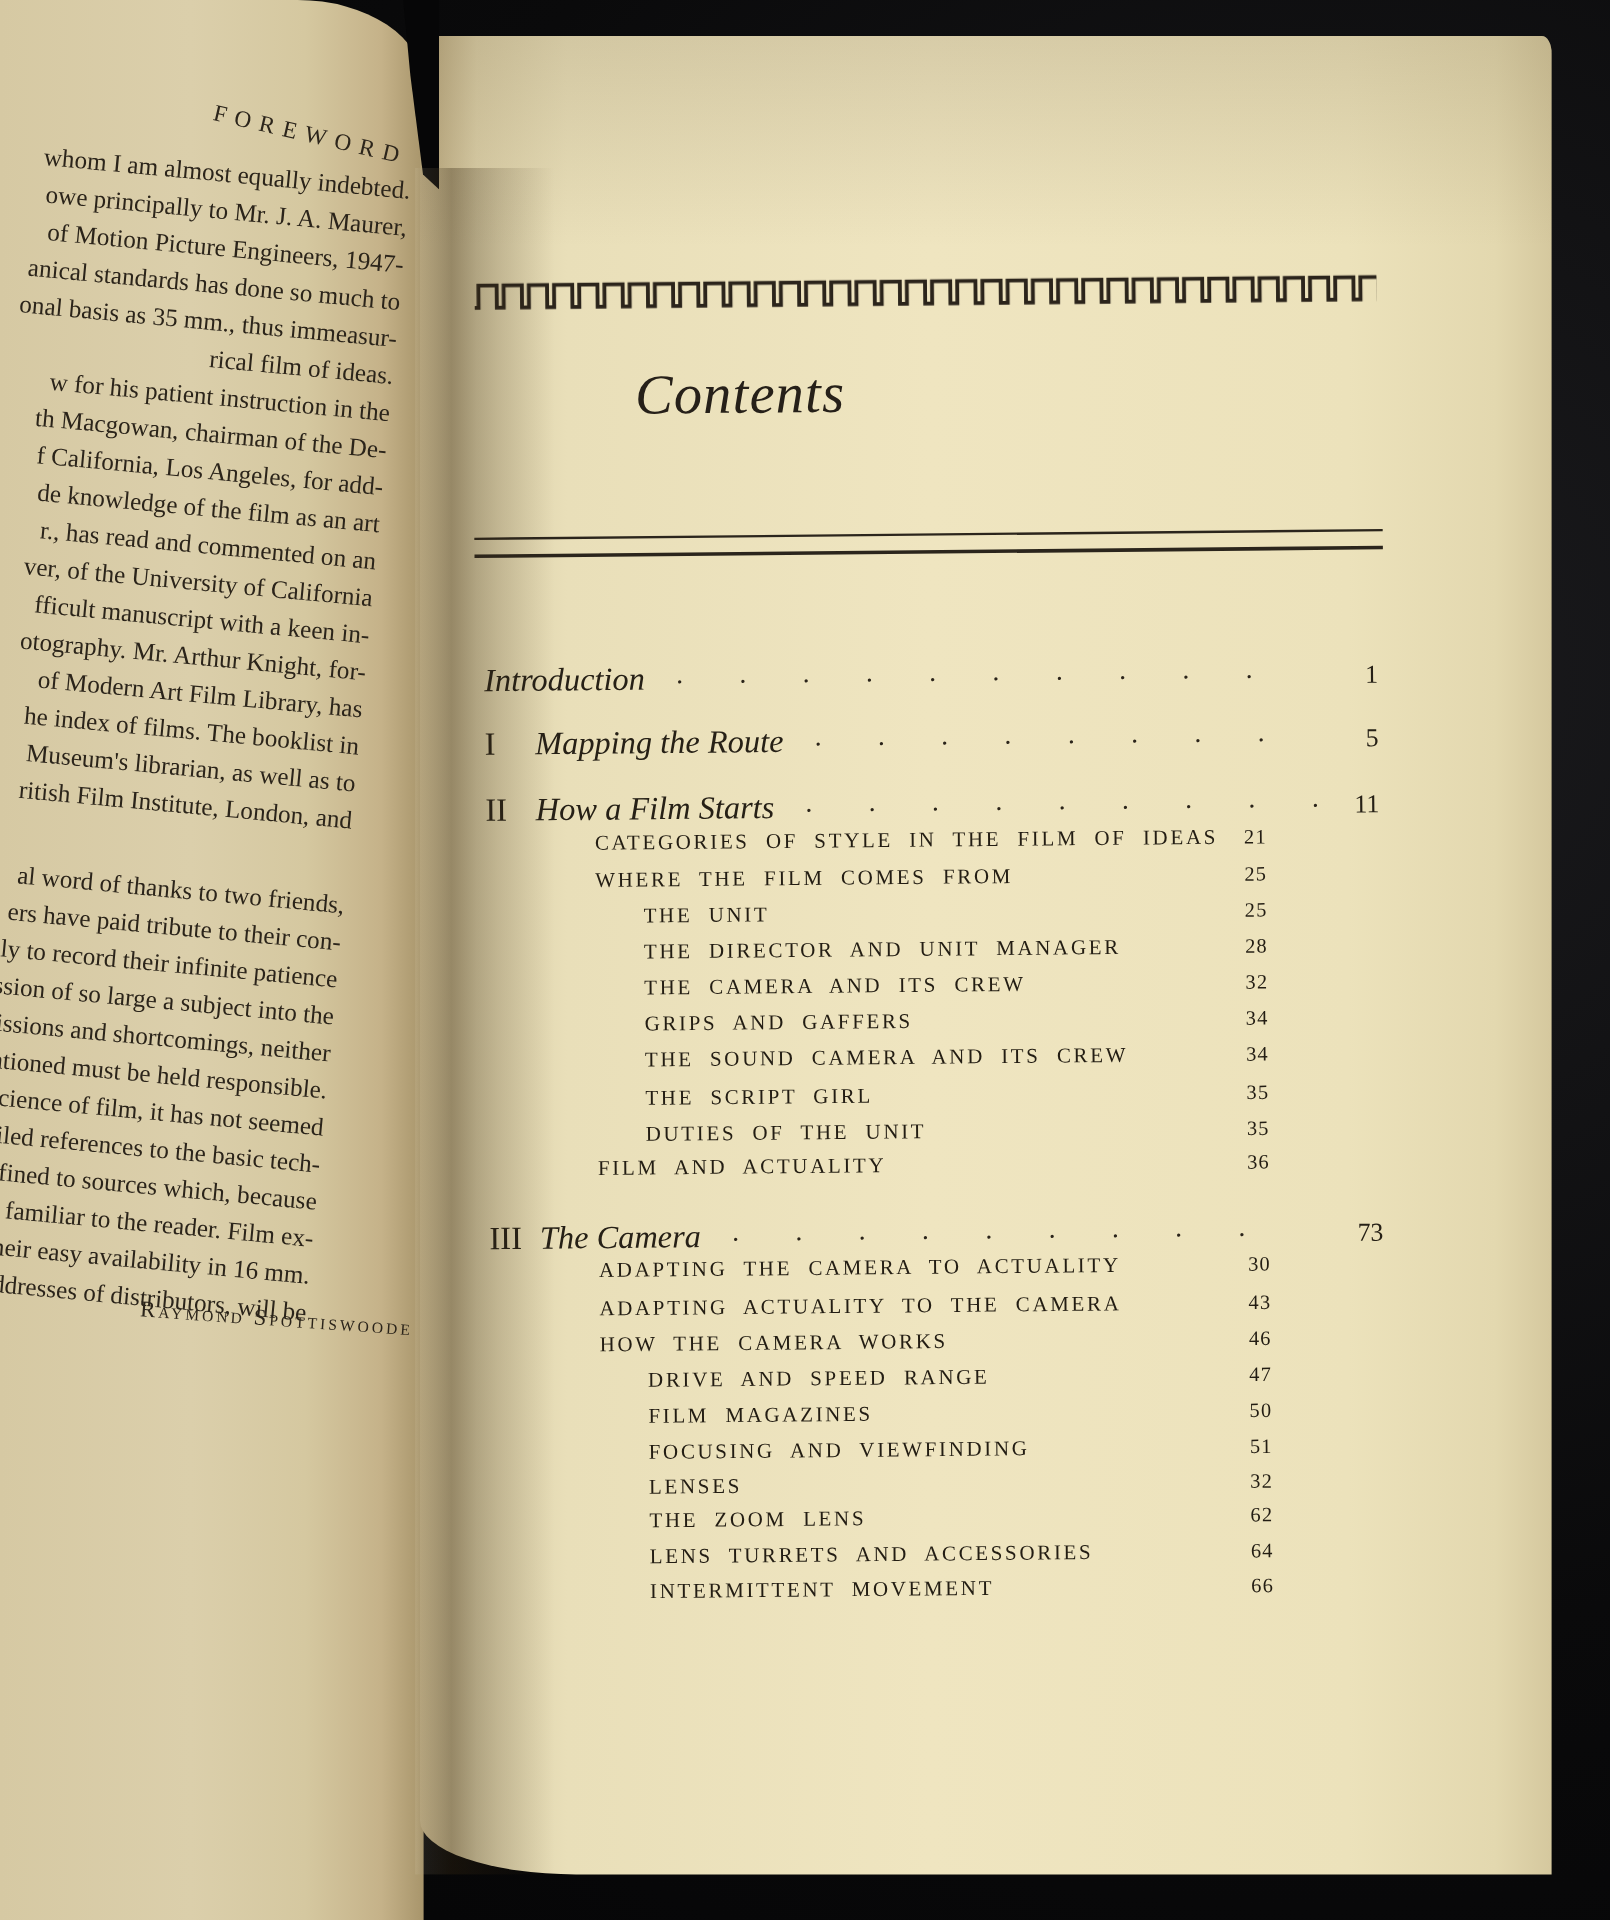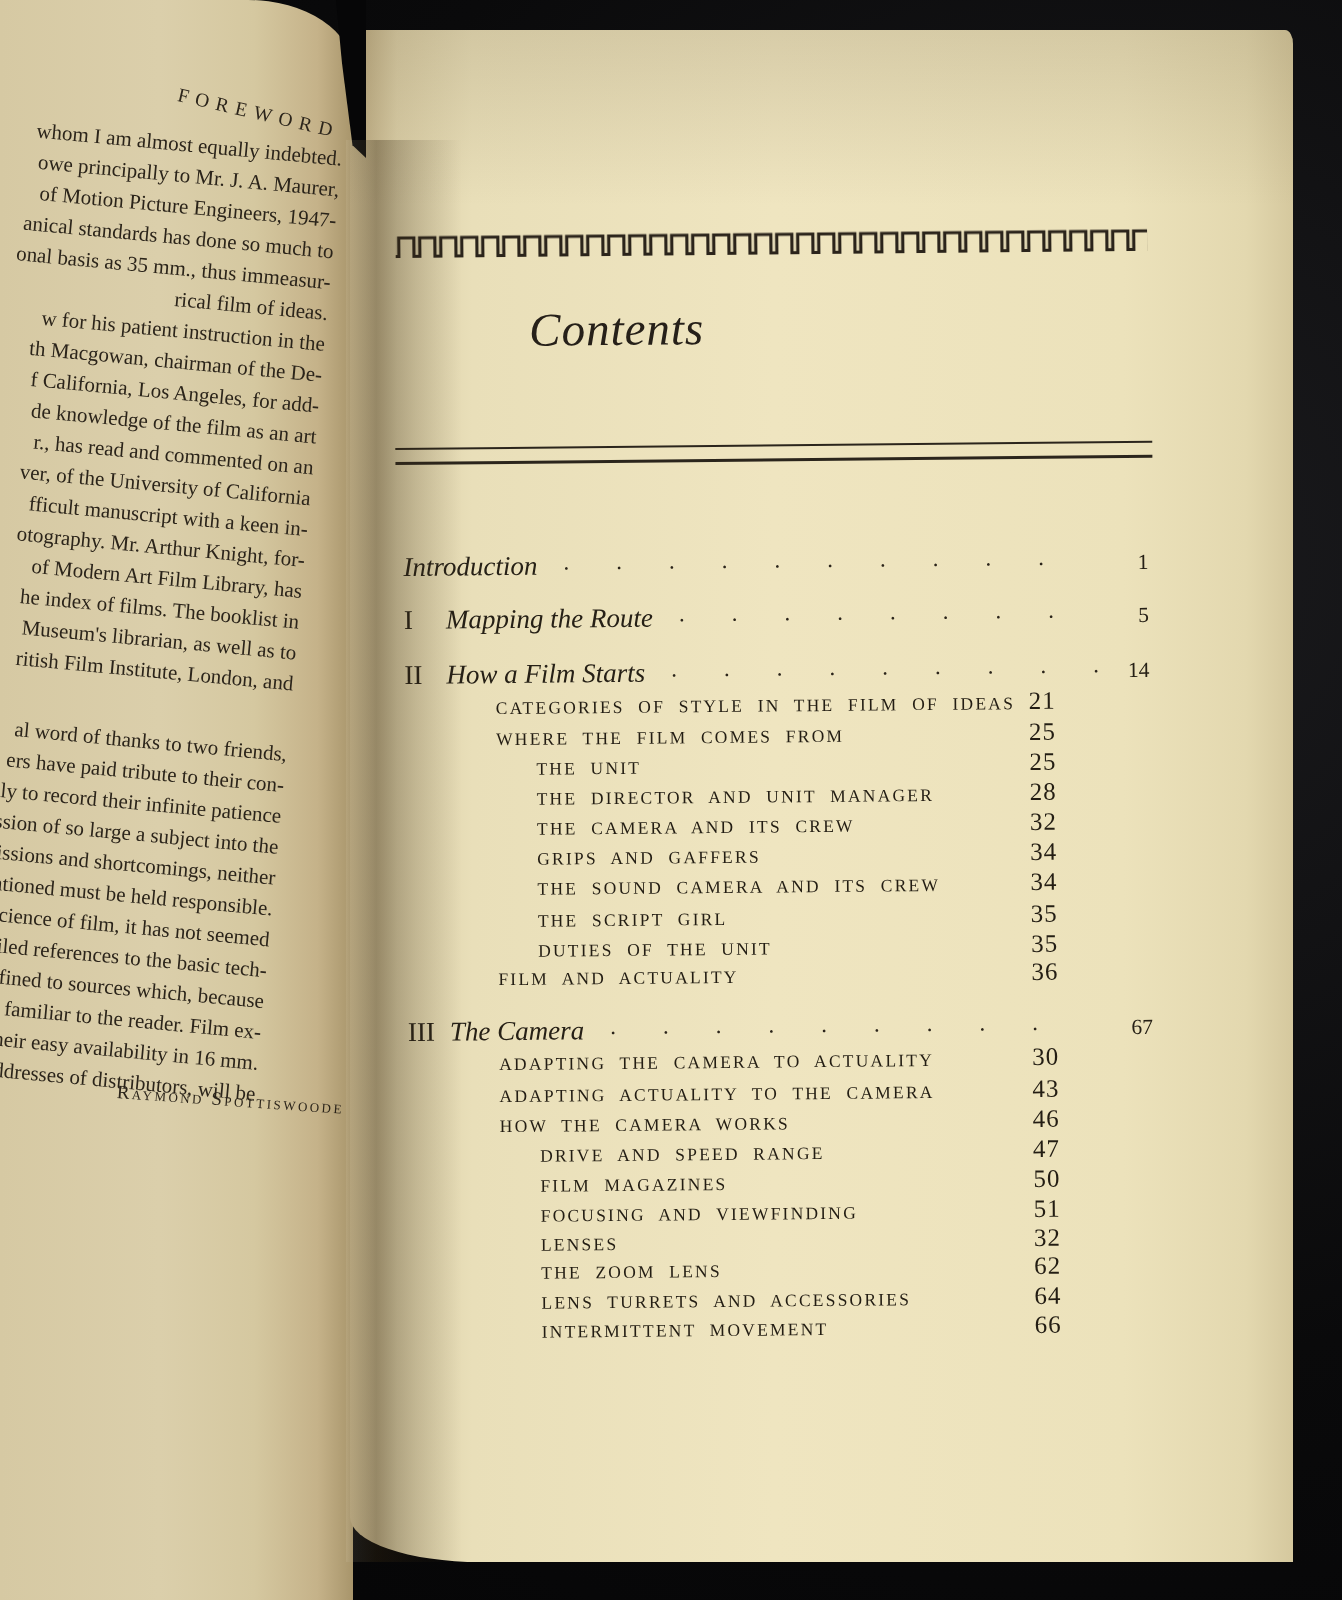--- a/index.html
+++ b/index.html
@@ -71,21 +71,21 @@
   .toc-row{position:absolute;display:flex;align-items:baseline;white-space:nowrap;}
   .toc-main{font-size:27px;line-height:32px;}
   .toc-main .numeral{display:inline-block;width:42px;font-style:normal;}
   .toc-main .title{font-style:italic;}
   .toc-main .leader{
     flex:1;overflow:hidden;margin:0 14px 0 26px;
     letter-spacing:47px;font-size:23px;transform:translateY(-5px);color:#2b241a;
   }
   .toc-main .pagenum{font-size:21.5px;}
   .toc-sub{font-size:17.5px;letter-spacing:2.2px;word-spacing:7px;color:#231d13;}
-  .toc-sub .pagenum{margin-left:auto;font-size:25px;letter-spacing:1px;}
+  .toc-sub .pagenum{margin-left:auto;font-size:17px;letter-spacing:1px;}
 </style>
 </head>
 <body>
 
 <div class="page" id="left-page">
   <div id="foreword-header">FOREWORD</div>
   <div id="foreword-text">
       <div class="fw-para">
         <div class="fw-line">whom I am almost equally indebted.</div>
         <div class="fw-line">owe principally to Mr. J. A. Maurer,</div>
@@ -148,21 +148,21 @@
         <div class="toc-row toc-main" style="top: 570px; left: 55px; width: 745px;">
           <span class="numeral">I</span>
           <span class="title">Mapping the Route</span>
           <span class="leader">........</span>
           <span class="pagenum">5</span>
         </div>
         <div class="toc-row toc-main" style="top: 625px; left: 55px; width: 745px;">
           <span class="numeral">II</span>
           <span class="title">How a Film Starts</span>
           <span class="leader">..........</span>
-          <span class="pagenum">14</span>
+          <span class="pagenum">11</span>
         </div>
         <div class="toc-row toc-sub" style="top: 659px; left: 146px; width: 560px;">
           <span>CATEGORIES OF STYLE IN THE FILM OF IDEAS</span>
           <span class="pagenum">21</span>
         </div>
         <div class="toc-row toc-sub" style="top: 690px; left: 146px; width: 560px;">
           <span>WHERE THE FILM COMES FROM</span>
           <span class="pagenum">25</span>
         </div>
         <div class="toc-row toc-sub" style="top: 720px; left: 186px; width: 520px;">
@@ -194,21 +194,21 @@
           <span class="pagenum">35</span>
         </div>
         <div class="toc-row toc-sub" style="top: 930px; left: 146px; width: 560px;">
           <span>FILM AND ACTUALITY</span>
           <span class="pagenum">36</span>
         </div>
         <div class="toc-row toc-main" style="top: 982px; left: 55px; width: 745px;">
           <span class="numeral">III</span>
           <span class="title">The Camera</span>
           <span class="leader">.........</span>
-          <span class="pagenum">67</span>
+          <span class="pagenum">73</span>
         </div>
         <div class="toc-row toc-sub" style="top: 1015px; left: 146px; width: 560px;">
           <span>ADAPTING THE CAMERA TO ACTUALITY</span>
           <span class="pagenum">30</span>
         </div>
         <div class="toc-row toc-sub" style="top: 1047px; left: 146px; width: 560px;">
           <span>ADAPTING ACTUALITY TO THE CAMERA</span>
           <span class="pagenum">43</span>
         </div>
         <div class="toc-row toc-sub" style="top: 1077px; left: 146px; width: 560px;">

